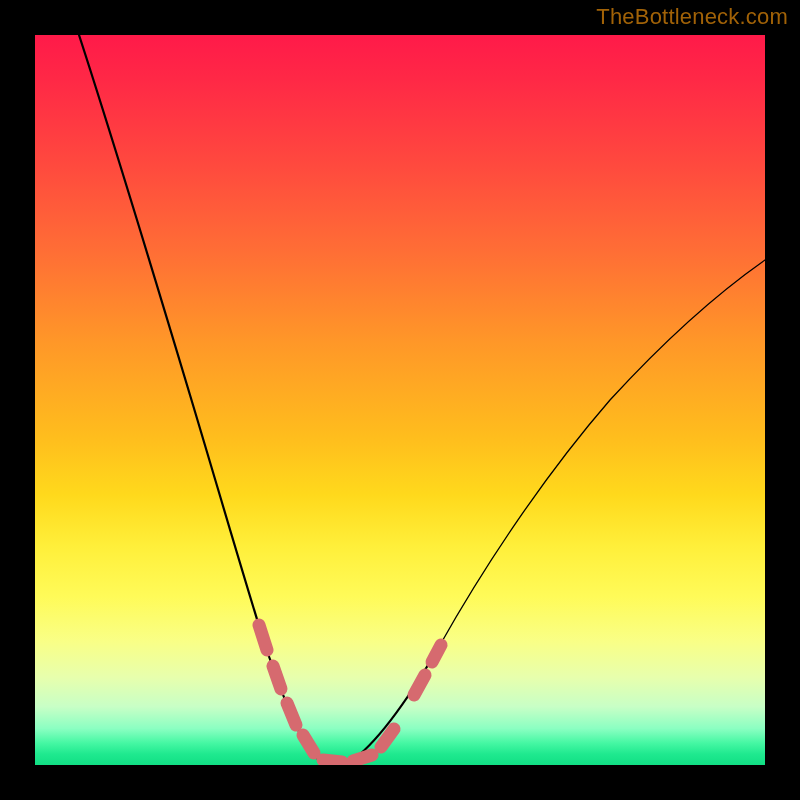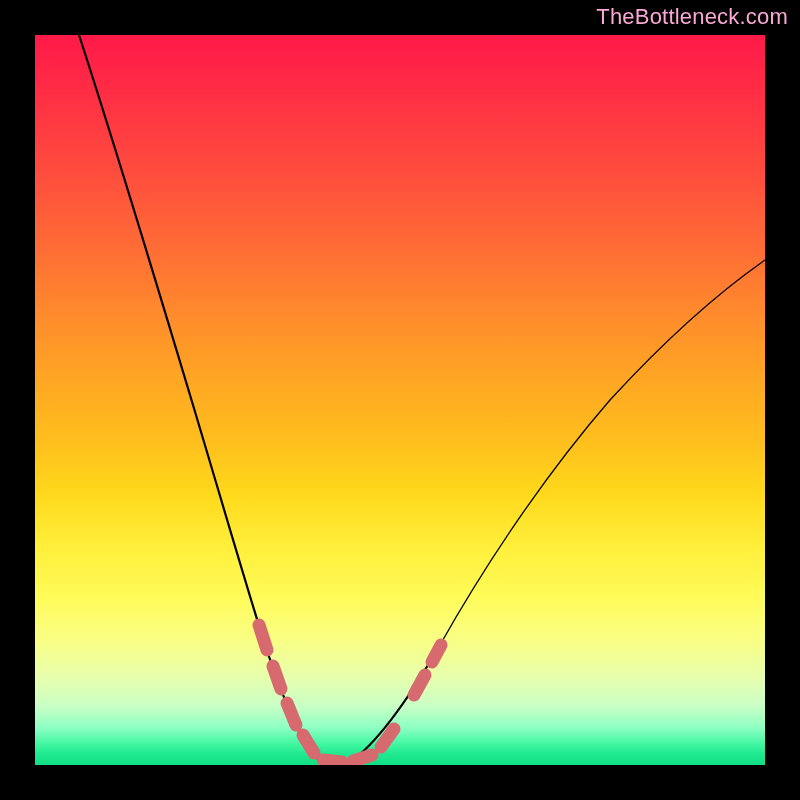--- a/index.html
+++ b/index.html
@@ -50,21 +50,21 @@
       #8bffc2 95%,
       #45f7a3 97%,
       #1fe98f 98.5%,
       #11df84 100%
     );
   }
   .watermark {
     position: absolute;
     top: 4px;
     right: 12px;
-    color: #f9a8d4;
+    color: #a16207;
     font-size: 22px;
     font-weight: 500;
     letter-spacing: 0.2px;
     user-select: none;
   }
   .svg-layer {
     position: absolute;
     left: 0;
     top: 0;
     width: 100%;

